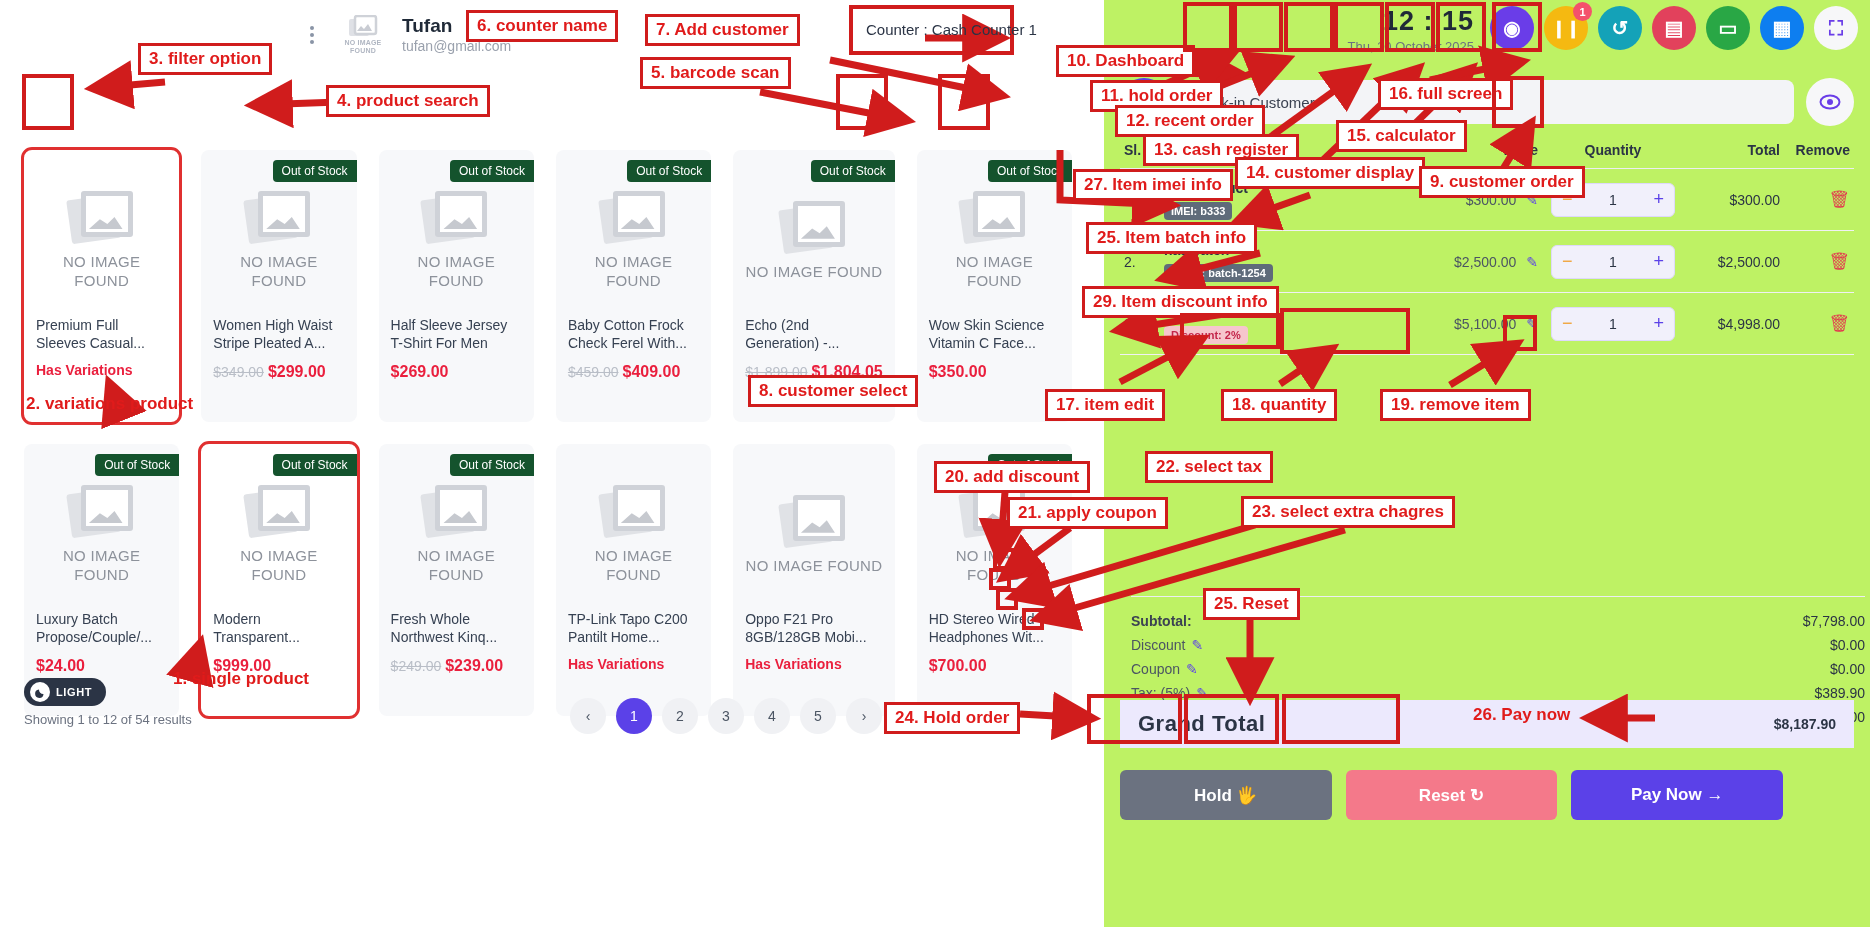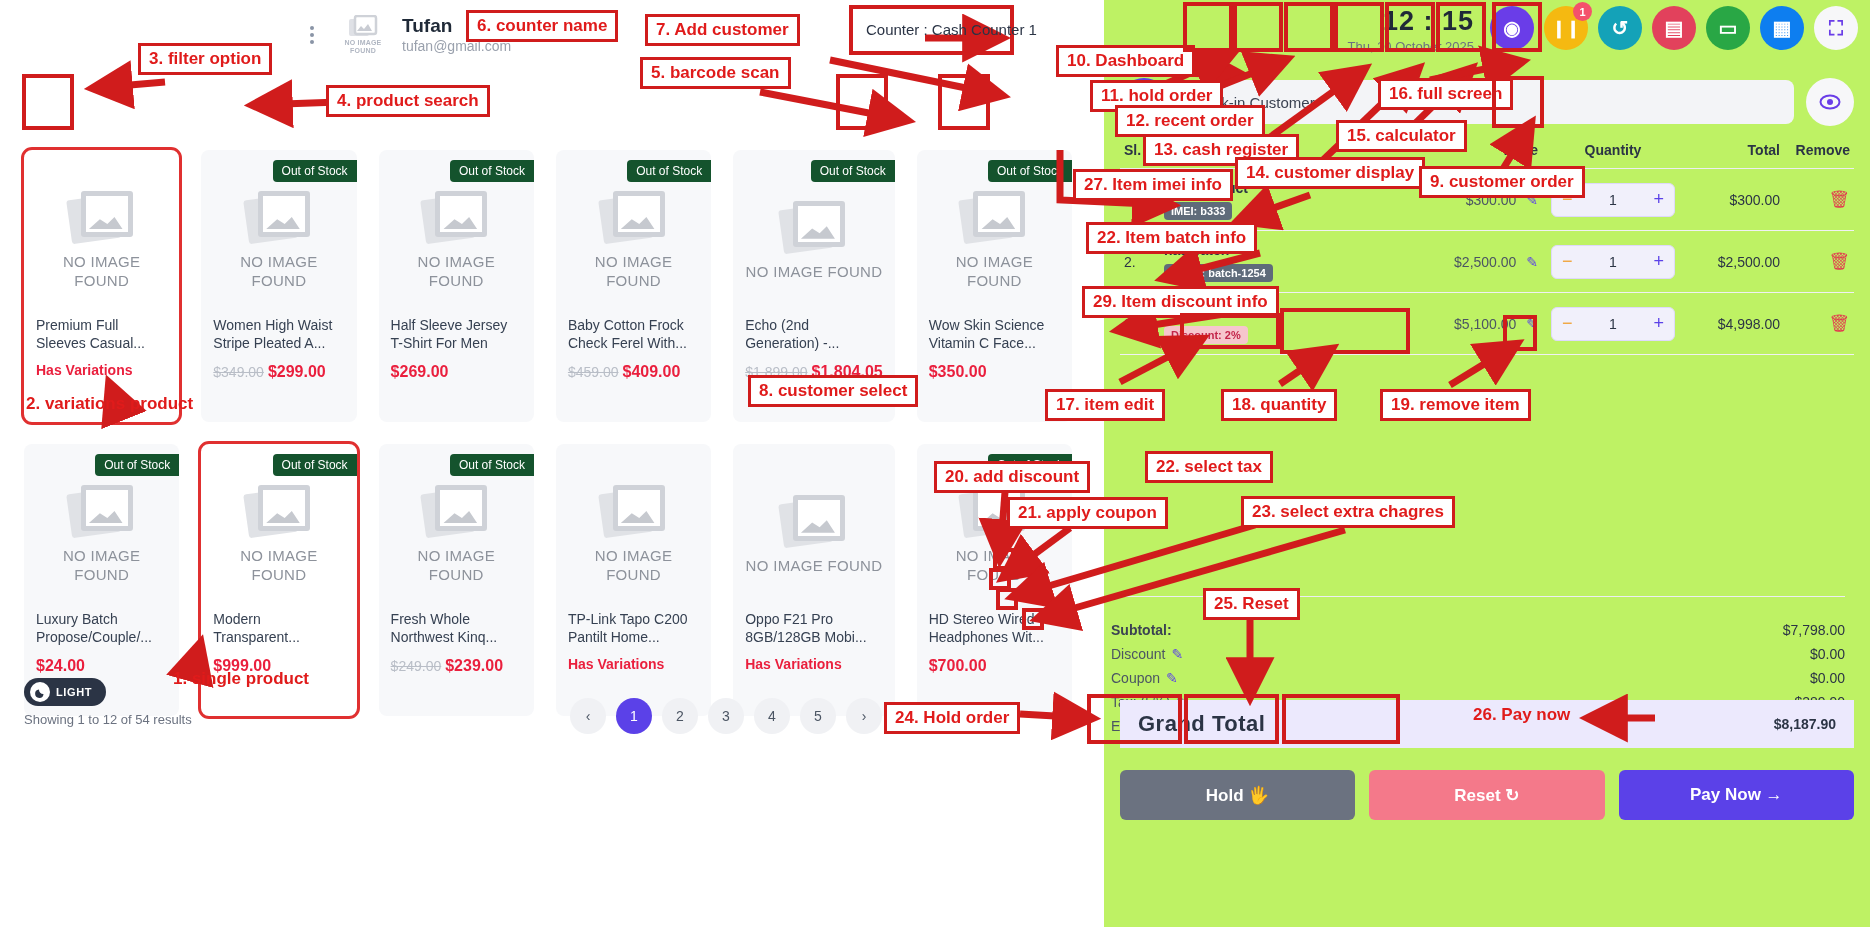--- a/index.html
+++ b/index.html
@@ -88,31 +88,31 @@
   .priceval { font-size:14px; color:#4b5563; }
   .editicon { color:#5b41e8; margin-left:6px; }
   .qtybox { display:inline-flex; align-items:center; justify-content:space-between; width:124px; height:34px;
             background:#f1f0fb; border:1px solid #ded9fb; border-radius:6px; padding:0 10px; }
   .qtybox .mi { color:#f0a030; font-size:18px; } .qtybox .pl { color:#5b41e8; font-size:18px; }
   .qtybox .qv { font-size:14px; color:#2b3445; }
   .totval { font-size:14px; color:#2b3445; }
   .trash { color:#e23b4e; font-size:17px; }
 
   
-  #totals { position:absolute; left:7px; top:596px; width:734px; border-top:1px solid #eceef2; padding-top:21px; }
+  #totals { position:absolute; left:27px; top:596px; width:734px; border-top:1px solid #eceef2; padding-top:12px; }
   .trw { display:flex; align-items:center; height:24px; font-size:14px; }
   .trw .lb { color:#3b4252; font-weight:bold; }
   .trw .lb.reg { font-weight:normal; color:#4b5563; }
   .trw .ic { color:#5b41e8; margin-left:6px; font-size:14px; }
   .trw .vv { margin-left:auto; color:#2b3445; }
   #grand { position:absolute; left:16px; top:700px; width:734px; height:48px; background:#ece9fd;
            display:flex; align-items:center; padding:0 18px; }
   #grand .gl { font-size:22px; font-weight:bold; color:#2b3445; letter-spacing:.5px; }
   #grand .gv { margin-left:auto; font-size:14px; font-weight:bold; color:#2b3445; }
-  #actions { position:absolute; left:16px; top:770px; width:734px; display:flex; gap:14px; }
+  #actions { position:absolute; left:16px; top:770px; width:663px; display:flex; gap:14px; }
   .abtn { flex:1; height:50px; border-radius:6px; display:flex; align-items:center; justify-content:center;
           font-size:17px; font-weight:bold; color:#fff; gap:8px; }
   .abtn.hold { background:#6b7280; } .abtn.reset { background:#f4798a; } .abtn.pay { background:#5b41e8; }
 
   
   #anno { position:absolute; left:0; top:0; width:1870px; height:927px; pointer-events:none; }
   .alabel { position:absolute; background:#fff; border:3px solid #d01c1c; color:#e01b1b;
             font-weight:bold; font-size:17px; padding:2px 8px; white-space:nowrap; line-height:1.3; }
   .alabel.plain { border:none; background:transparent; }
   .abox { position:absolute; border:4px solid #d01c1c; }
@@ -517,21 +517,21 @@
   <div class="alabel" style="left:1056px;top:45px">10. Dashboard</div>
   <div class="alabel" style="left:1090px;top:80px">11. hold order</div>
   <div class="alabel" style="left:1115px;top:105px">12. recent order</div>
   <div class="alabel" style="left:1143px;top:134px">13. cash register</div>
   <div class="alabel" style="left:1235px;top:157px">14. customer display</div>
   <div class="alabel" style="left:1336px;top:120px">15. calculator</div>
   <div class="alabel" style="left:1378px;top:78px">16. full screen</div>
   <div class="alabel" style="left:1419px;top:166px">9. customer order</div>
   <div class="alabel" style="left:748px;top:375px">8. customer select</div>
   <div class="alabel" style="left:1073px;top:169px">27. Item imei info</div>
-  <div class="alabel" style="left:1086px;top:222px">22. Item batch info</div>
+  <div class="alabel" style="left:1086px;top:222px">25. Item batch info</div>
   <div class="alabel" style="left:1082px;top:286px">29.  Item discount info</div>
   <div class="alabel" style="left:1045px;top:389px">17. item edit</div>
   <div class="alabel" style="left:1221px;top:389px">18. quantity</div>
   <div class="alabel" style="left:1380px;top:389px">19. remove item</div>
   <div class="alabel" style="left:934px;top:461px">20. add discount</div>
   <div class="alabel" style="left:1007px;top:497px">21. apply coupon</div>
   <div class="alabel" style="left:1145px;top:451px">22. select tax</div>
   <div class="alabel" style="left:1241px;top:496px">23. select extra chagres</div>
   <div class="alabel" style="left:1203px;top:588px">25. Reset</div>
   <div class="alabel" style="left:884px;top:702px">24. Hold order</div>

